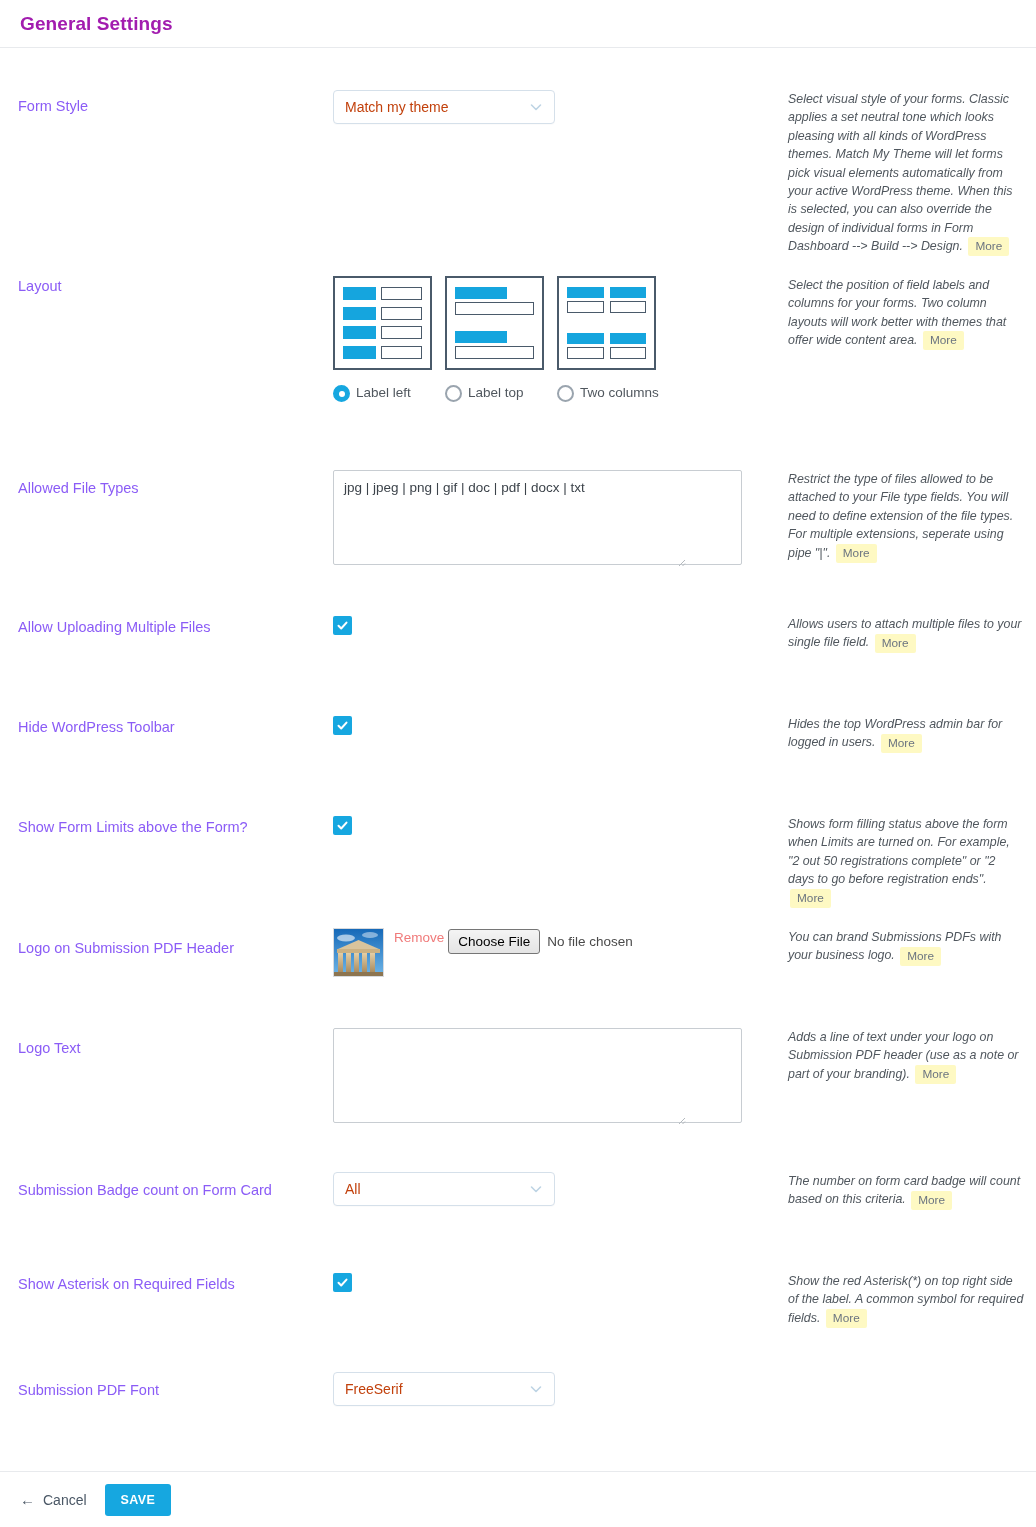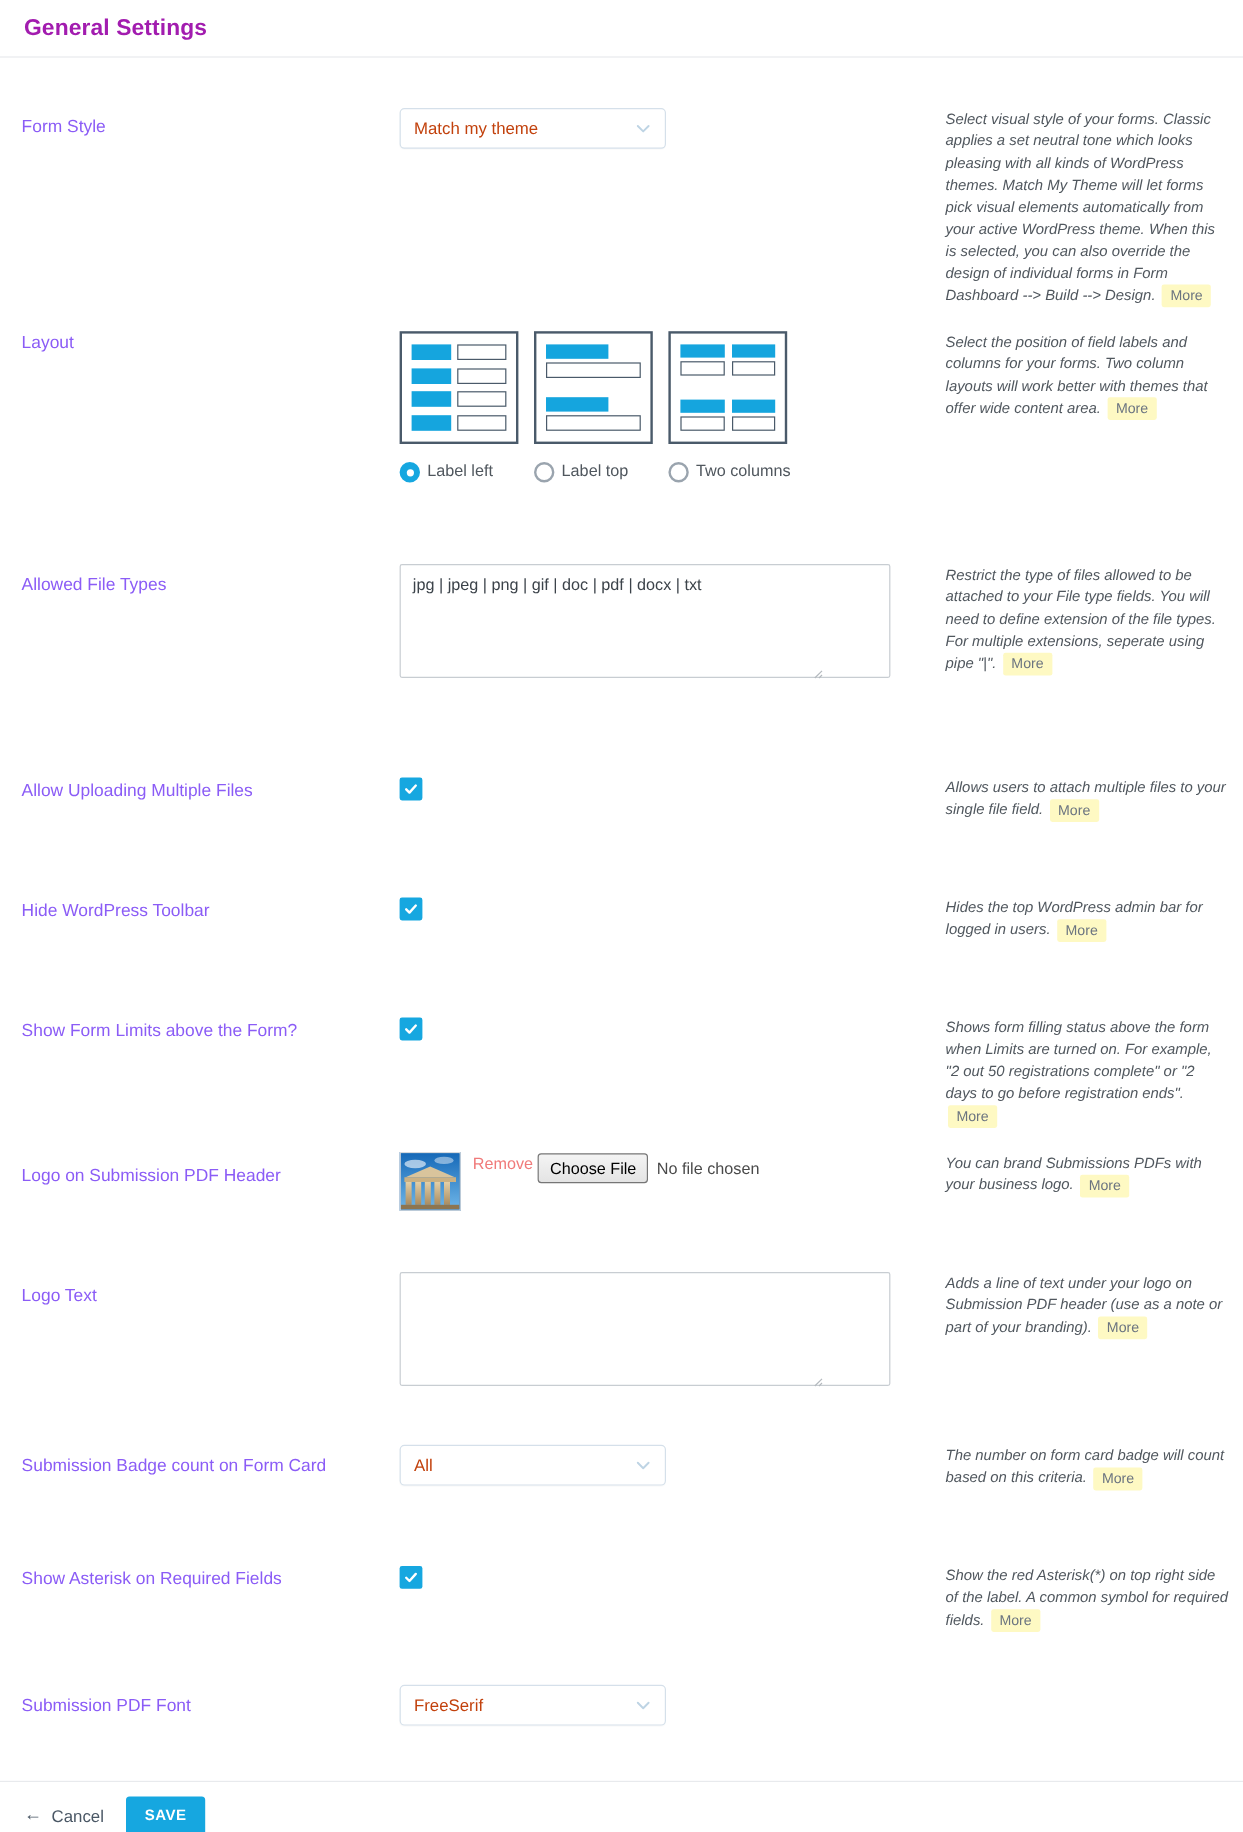--- a/index.html
+++ b/index.html
@@ -67,21 +67,21 @@
     font-size: 12.4px;
     font-style: italic;
     color: #50575e;
     line-height: 18.4px;
   }
 
   
   .row-form-style   { height: 186px; }
   .row-layout       { height: 194px; }
   .row-file-types   { height: 145px; }
-  .row-multi-files  { height: 100px; margin-top: 32px; }
+  .row-multi-files  { height: 100px; }
   .row-toolbar      { height: 100px; }
   .row-limits       { height: 113px; }
   .row-logo         { height: 100px; }
   .row-logo-text    { height: 144px; }
   .row-badge        { height: 100px; }
   .row-asterisk     { height: 100px; }
   .row-pdf-font     { height: 80px; }
 
   
   .row-form-style  .label-col { padding-top: 6px; }

